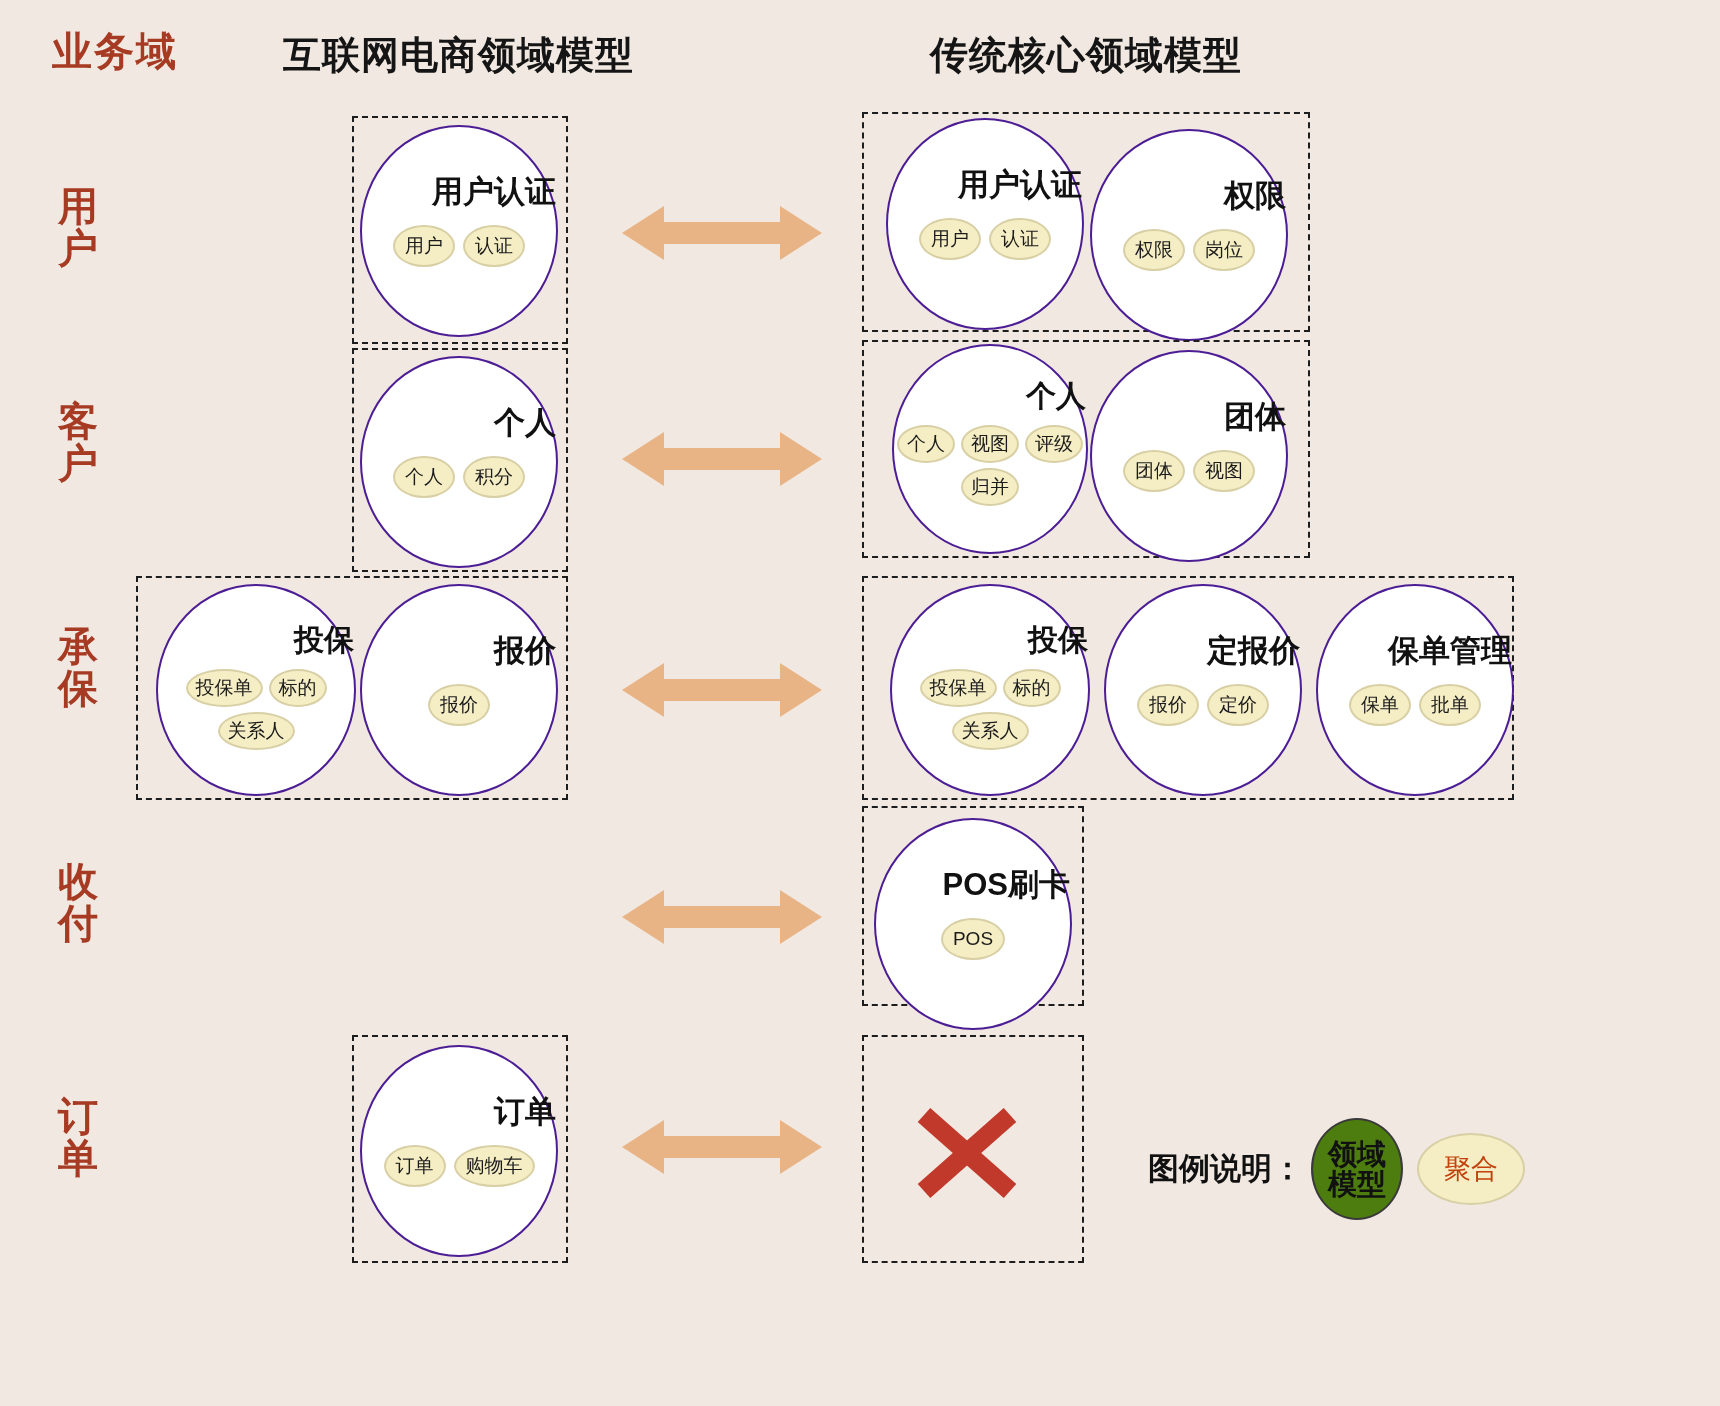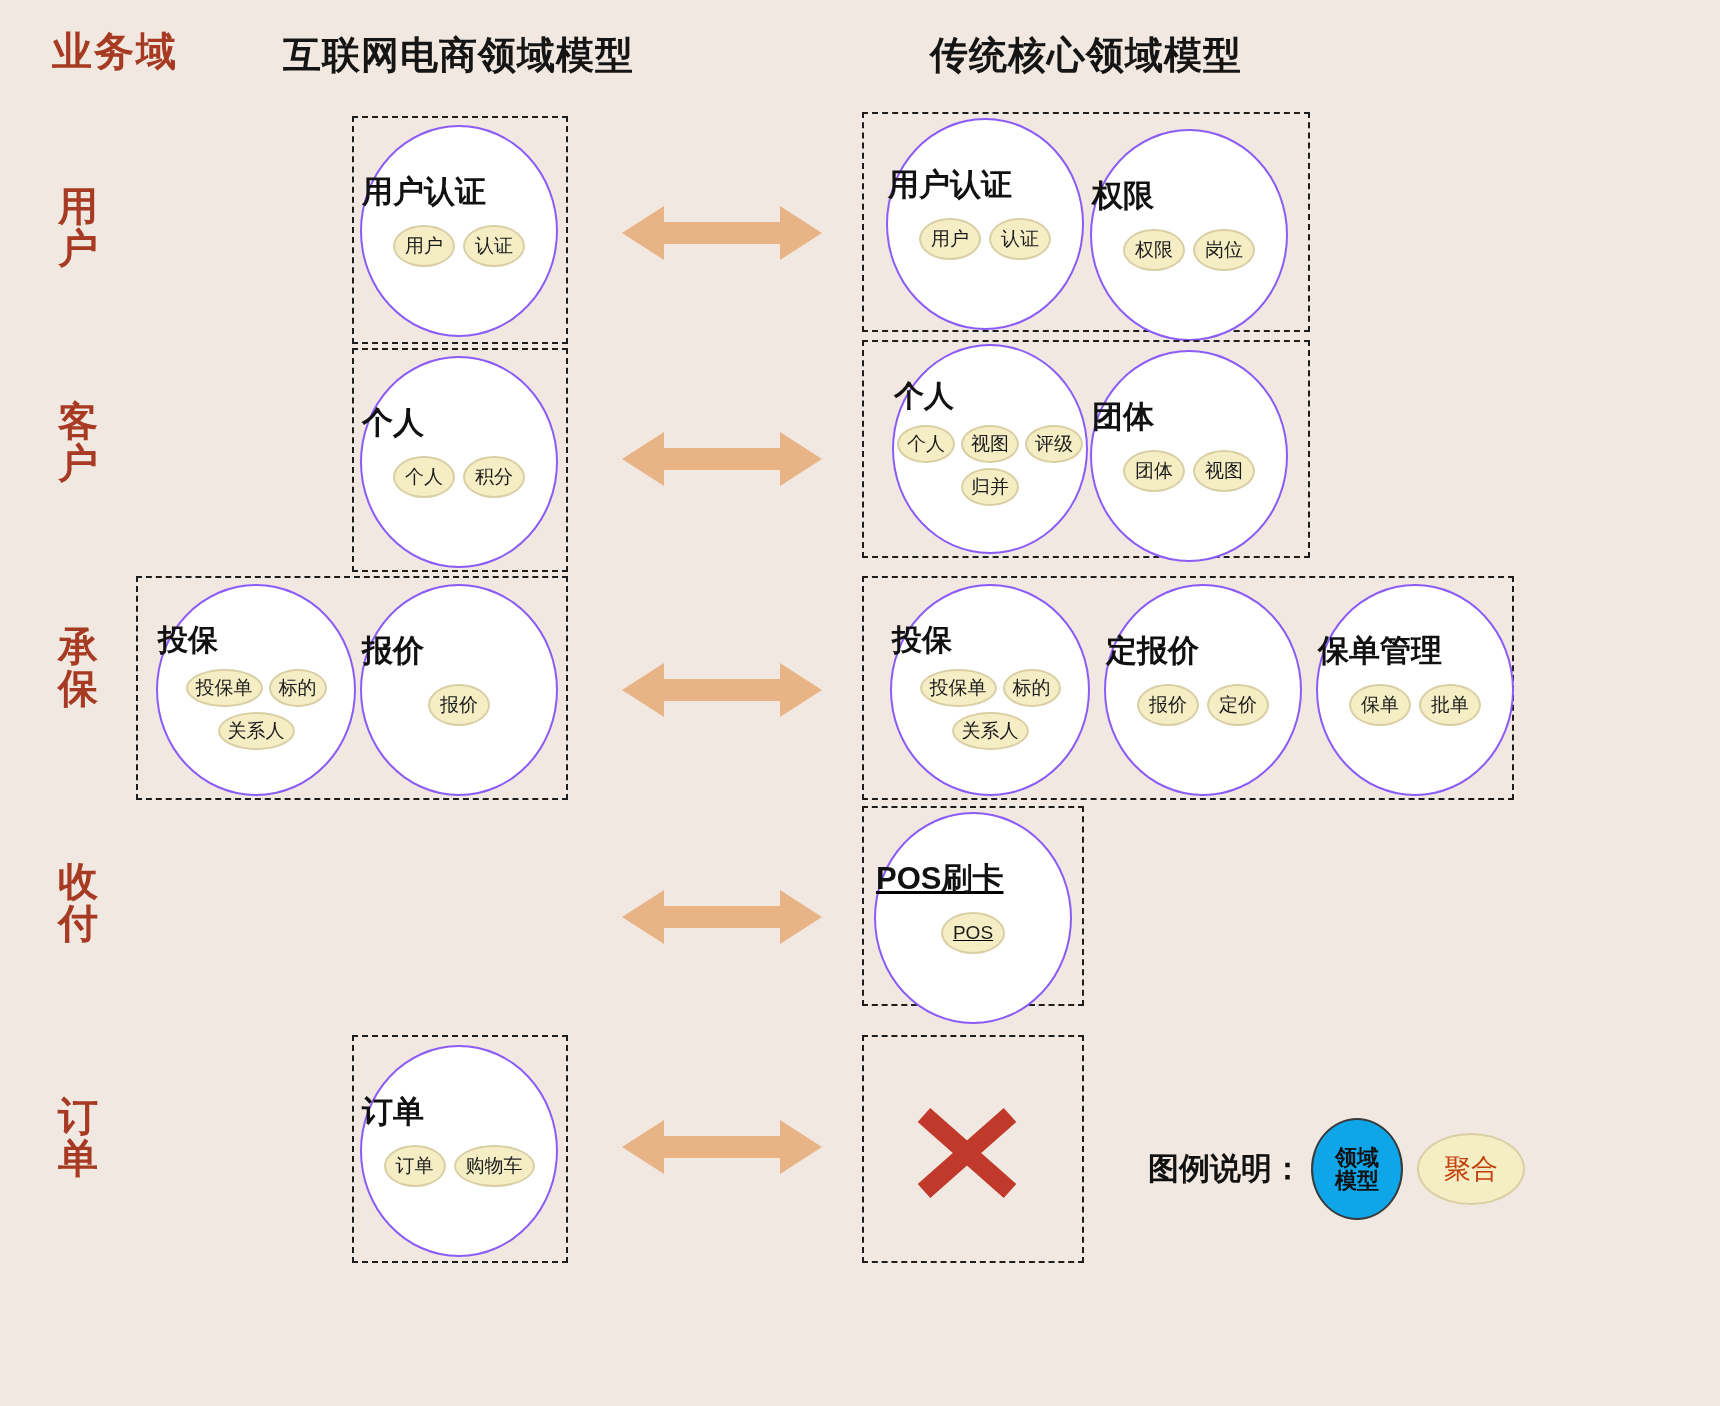--- a/index.html
+++ b/index.html
@@ -38,26 +38,26 @@
   .cell{
     border:2px dashed #1d1d1d;
     box-sizing:border-box;
     background:transparent;
   }
 
   
   .bubble{
     position:absolute;
     background:#FFFFFF;
-    border:2px solid #8b5cf6;
+    border:2px solid #4c1d95;
     border-radius:50%;
     box-sizing:border-box;
     display:flex;
     flex-direction:column;
-    align-items:flex-start;
+    align-items:flex-end;
   }
   .bubble-title{
     font-size:30px;font-weight:bold;color:#111;
     white-space:nowrap;
     text-align:center;
   }
   .agg-wrap{
     display:flex;flex-wrap:wrap;justify-content:center;
     align-items:center;
     width:100%;
@@ -84,23 +84,23 @@
 
   
   .xmark{position:absolute;}
 
   
   .legend{position:absolute;display:flex;align-items:center;margin-left:24px;}
   .legend-label{
     font-size:31px;font-weight:bold;color:#111;white-space:nowrap;
   }
   .legend-circle{
-    width:92px;height:102px;border:2px solid #3a3a3a;background:#0ea5e9;
+    width:92px;height:102px;border:2px solid #3a3a3a;background:#4d7c0f;
     border-radius:50%;display:flex;align-items:center;justify-content:center;
-    font-size:22px;font-weight:bold;color:#111;line-height:1.05;text-align:center;
+    font-size:29px;font-weight:bold;color:#111;line-height:1.05;text-align:center;
     margin-left:8px;box-sizing:border-box;
   }
   .legend-ellipse{
     width:108px;height:72px;border:2px solid #D8CFA4;background:#F5EEC4;
     border-radius:50%;display:flex;align-items:center;justify-content:center;
     font-size:27px;color:#c2410c;margin-left:14px;box-sizing:border-box;
     white-space:nowrap;
   }
 </style>
 </head>
@@ -235,21 +235,21 @@
   </div>
 
 
   <div class="abs arrow" style="left:622px;top:882px;">
     <svg width="200" height="70" viewBox="0 0 200 70">
       <polygon points="0,35 42,8 42,24 158,24 158,8 200,35 158,62 158,46 42,46 42,62" fill="#E8B486"></polygon>
     </svg>
   </div>
 
   <div class="abs cell" style="left:862px;top:806px;width:222px;height:200px;">
-    <div class="bubble b-big" style="left:10px;top:4px;text-decoration:underline;">
+    <div class="bubble b-big" style="left:10px;top:10px;">
       <div class="bubble-title">POS刷卡</div>
       <div class="agg-wrap">
         <div class="agg">POS</div>
       </div>
     </div>
   </div>
 
   <div class="abs cell" style="left:352px;top:1035px;width:216px;height:228px;">
     <div class="bubble b-big" style="left:6px;top:8px;">
       <div class="bubble-title">订单</div>

